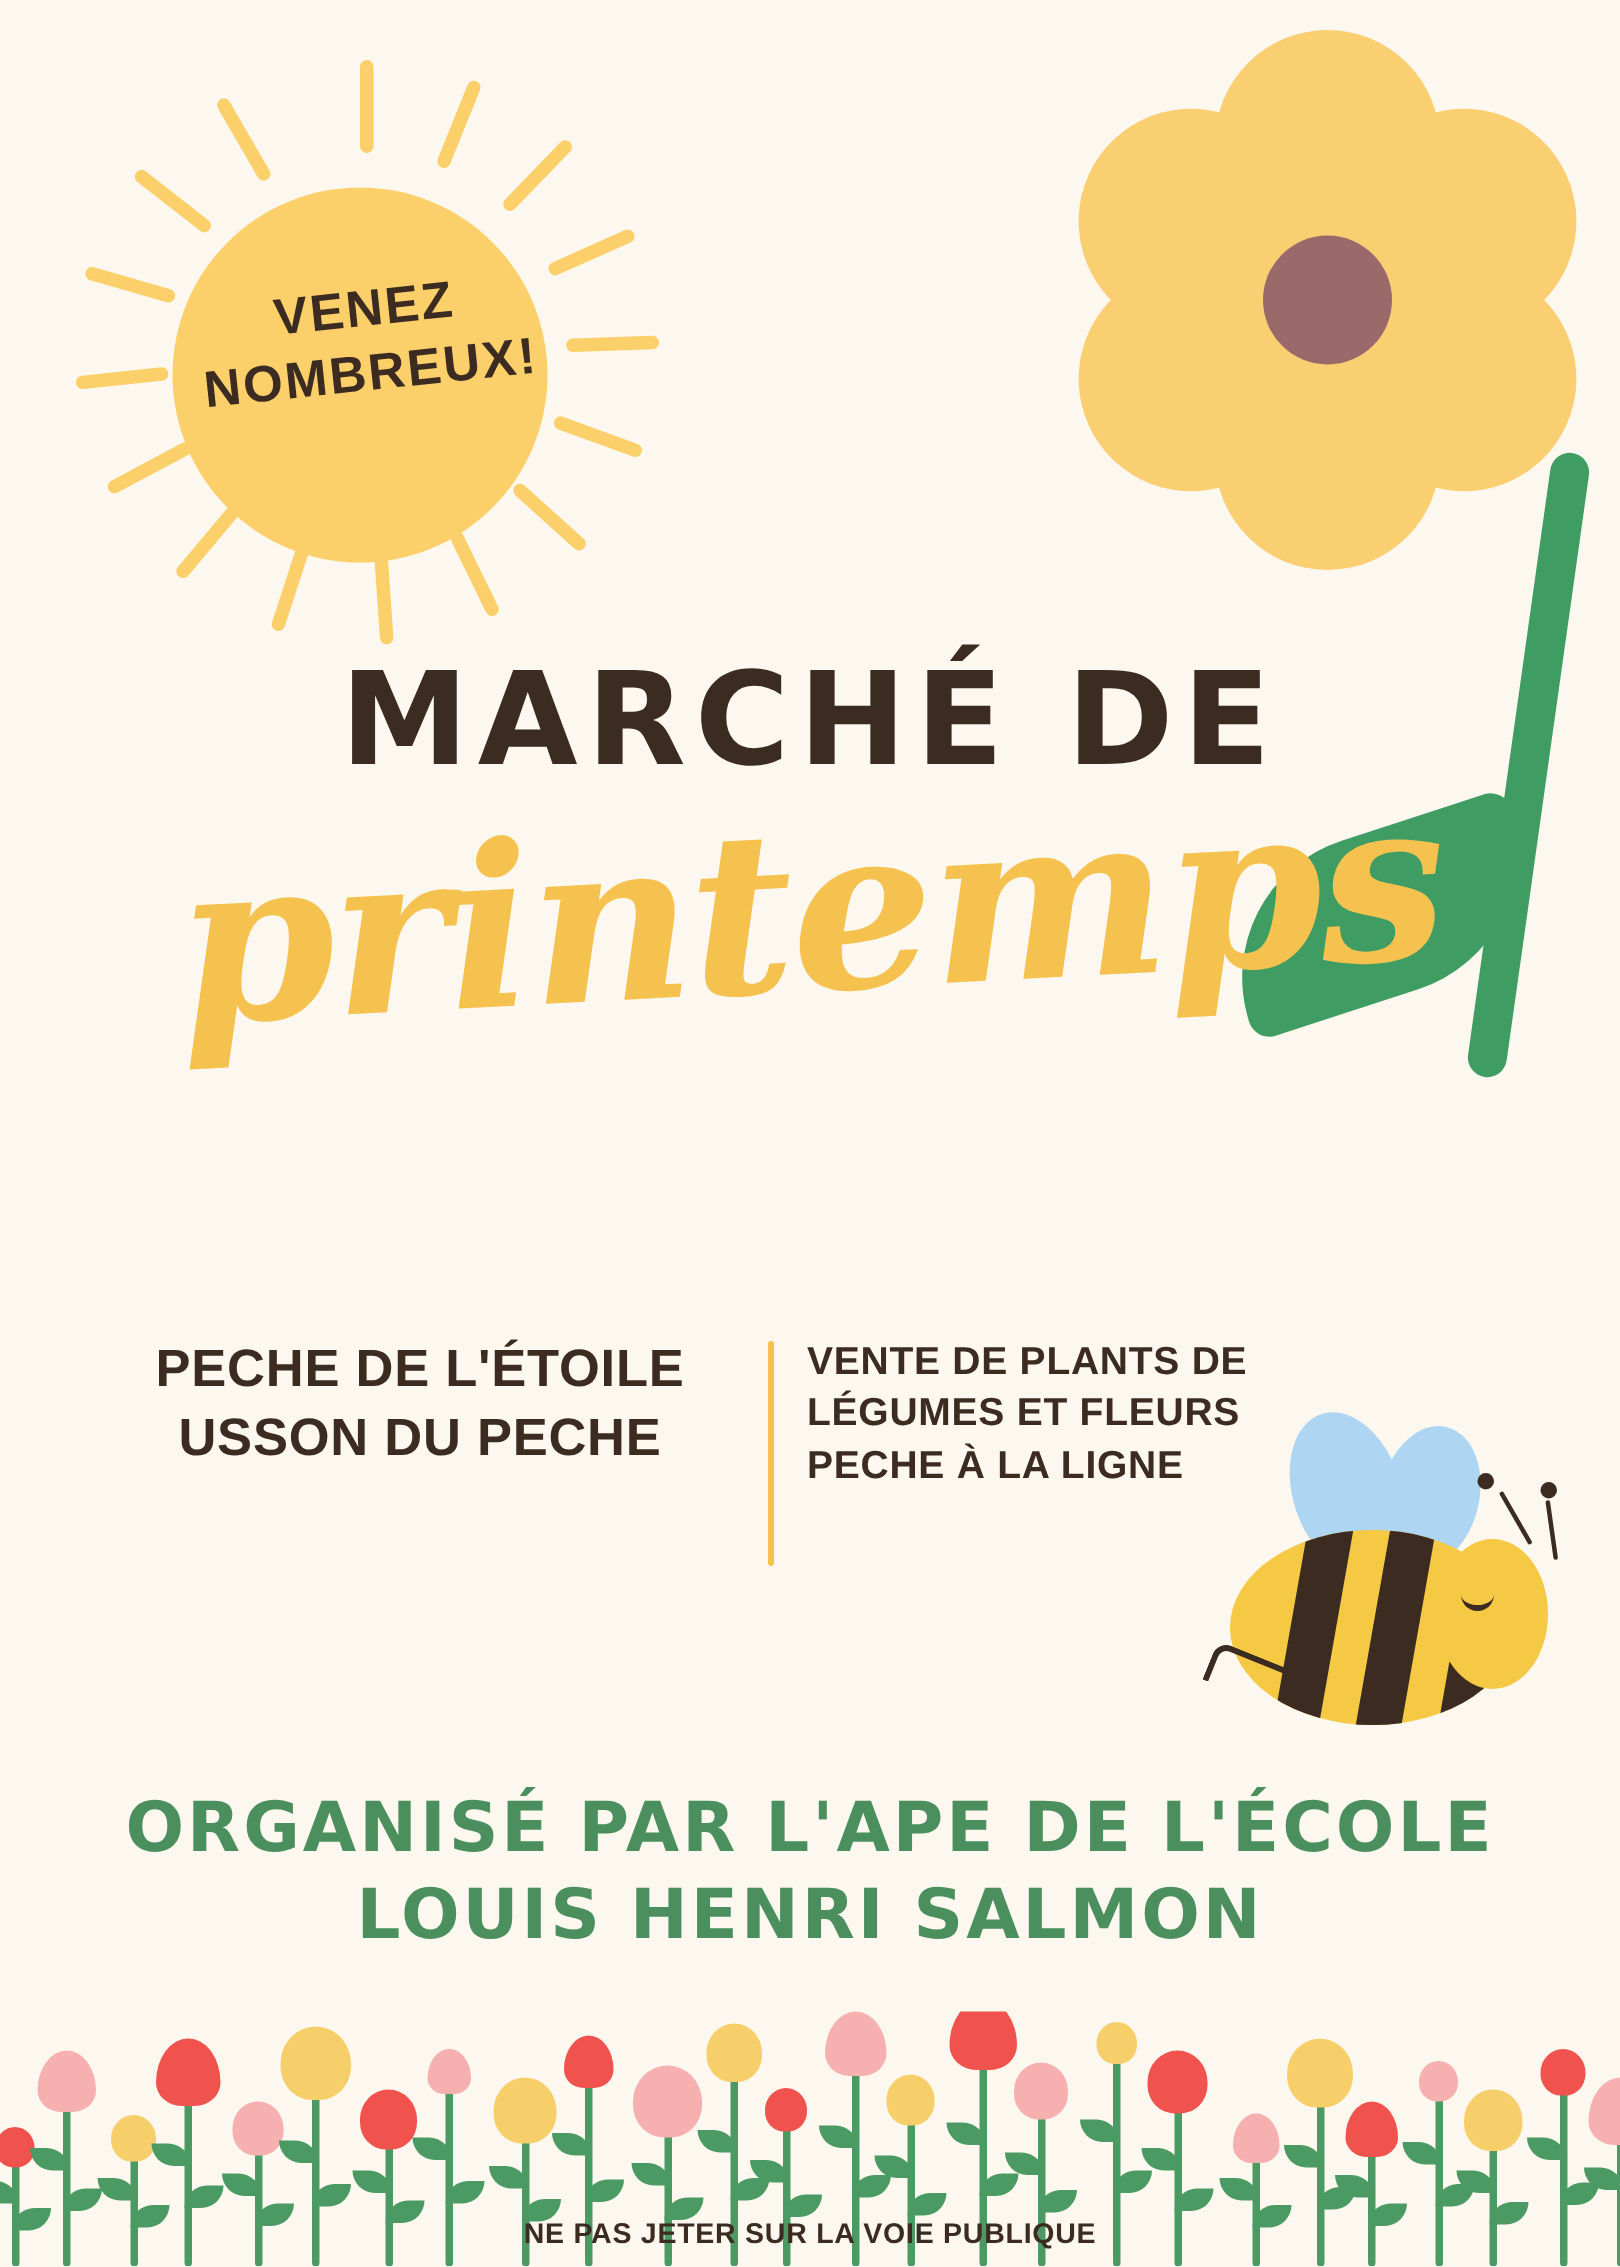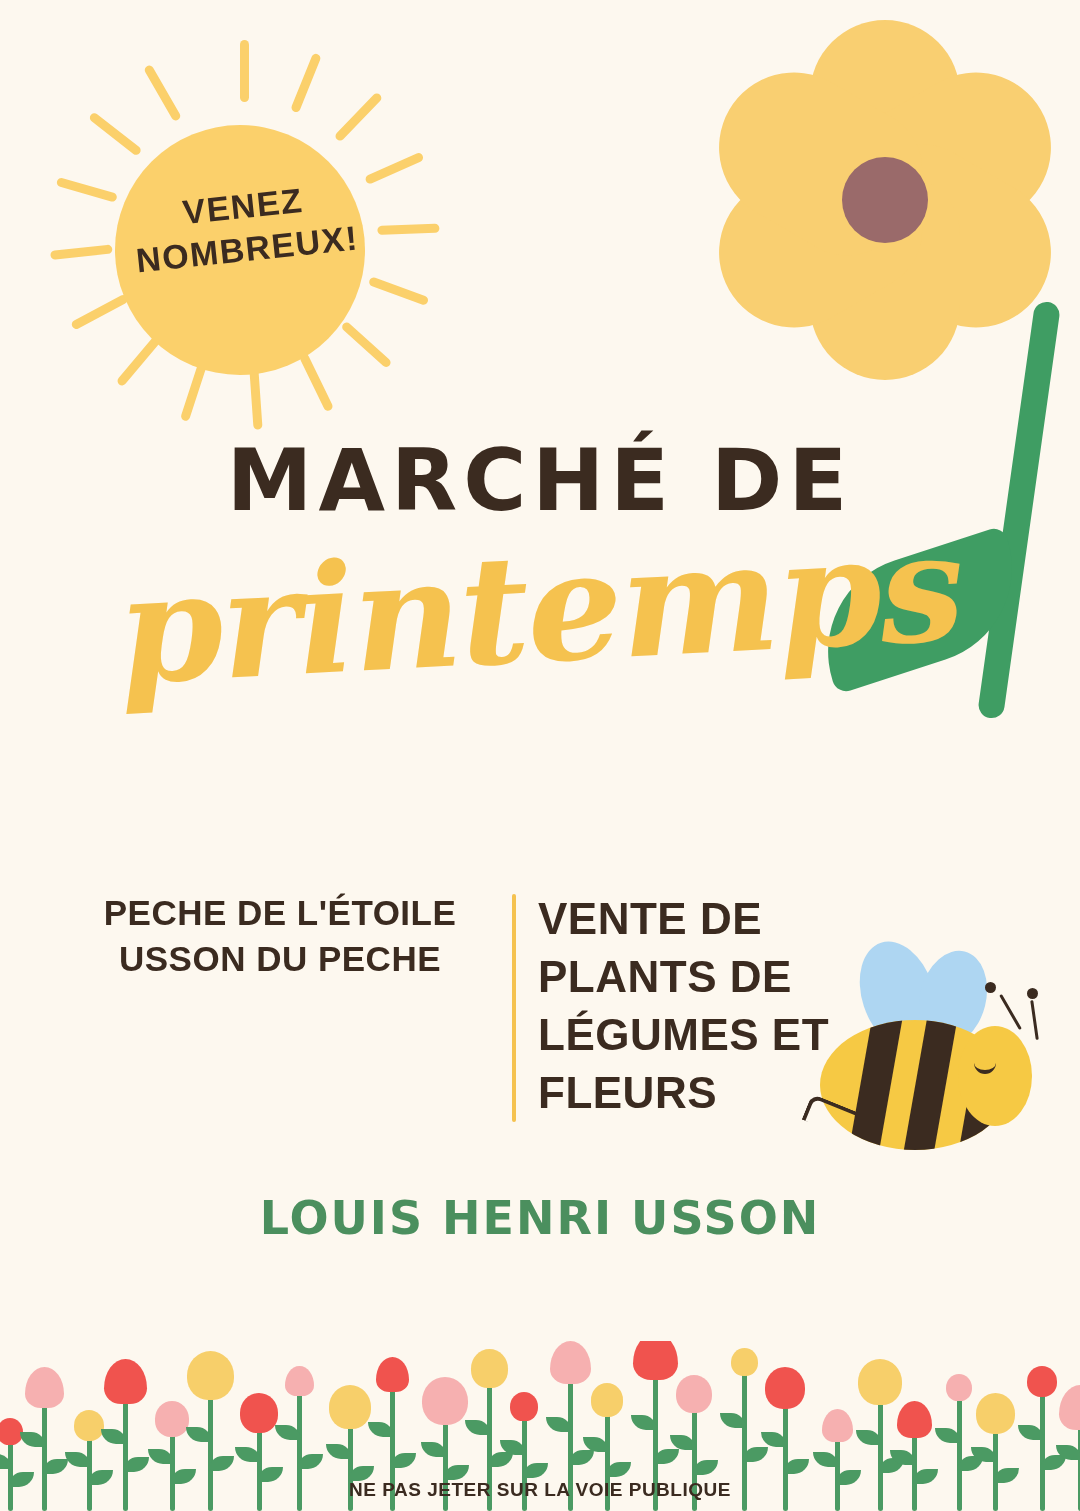--- a/index.html
+++ b/index.html
@@ -175,21 +175,21 @@
     width: 4px;
     align-self: stretch;
     min-height: 150px;
     background: #f5c24f;
     margin: 4px 22px 0 22px;
     border-radius: 3px;
   }
   .info-right {
     width: 400px;
     color: #3b2b20;
-    font-size: 44px;
+    font-size: 26px;
     font-weight: bold;
     line-height: 1.32;
     letter-spacing: 0.5px;
   }
 
   
   .bee {
     position: absolute;
     right: 40px;
     top: 930px;
@@ -396,20 +396,21 @@
 
   <div class="info">
     <div class="info-left">
       <div>PECHE DE L'ÉTOILE</div>
       <div>USSON DU PECHE</div>
     </div>
     <div class="info-divider"></div>
     <div class="info-right">
       <div>VENTE DE PLANTS DE</div>
       <div>LÉGUMES ET FLEURS</div>
+      <div>PECHE À LA LIGNE</div>
     </div>
   </div>
 
   <div class="bee">
     <div class="bee-wing w1"></div>
     <div class="bee-wing w2"></div>
     <div class="bee-body">
       <div class="bee-stripe" style="left: 40px;"></div>
       <div class="bee-stripe" style="left: 95px;"></div>
       <div class="bee-stripe" style="left: 150px;"></div>
@@ -417,21 +418,22 @@
     <div class="bee-head"></div>
     <div class="bee-eye"></div>
     <div class="bee-ant" style="right: 28px; top: 62px; transform: rotate(-30deg);"></div>
     <div class="bee-ant" style="right: 4px; top: 70px; transform: rotate(-8deg);"></div>
     <div class="bee-ant-dot" style="right: 44px; top: 52px;"></div>
     <div class="bee-ant-dot" style="right: 2px; top: 58px;"></div>
     <div class="bee-tail"></div>
   </div>
 
   <div class="organiser">
-    <div>LOUIS HENRI USSON</div>
+    <div>ORGANISÉ PAR L'APE DE L'ÉCOLE</div>
+    <div>LOUIS HENRI SALMON</div>
   </div>
 
   <div class="border-band">
       <div class="bflower" style="left: -10px; width: 40px; height: 96px;">
         <div class="bstem" style="height: 70px;"></div>
         <div class="bleaf" style="left: 18px; bottom: 24.5px;"></div>
         <div class="bleaf" style="left: -4px; bottom: 42px; border-radius: 0px 26px;"></div>
         <div class="bhead" style="width: 26px; height: 27.3px; margin-left: -13px; bottom: 66px; background: rgb(240, 83, 78);"></div>
       </div>
       <div class="bflower" style="left: 24px; width: 40px; height: 146px;">

